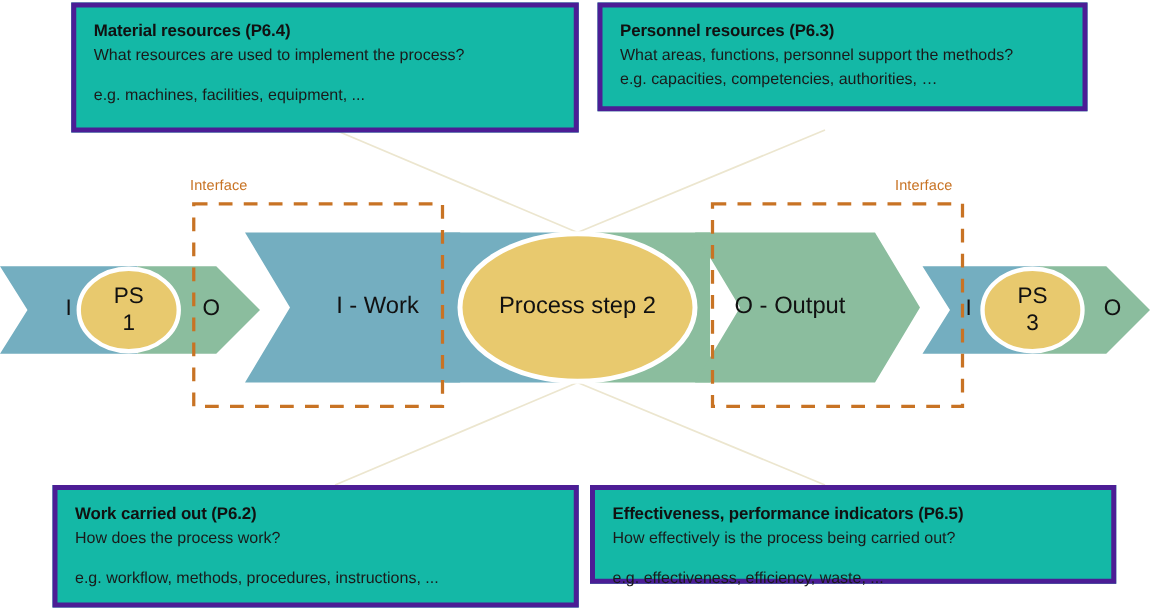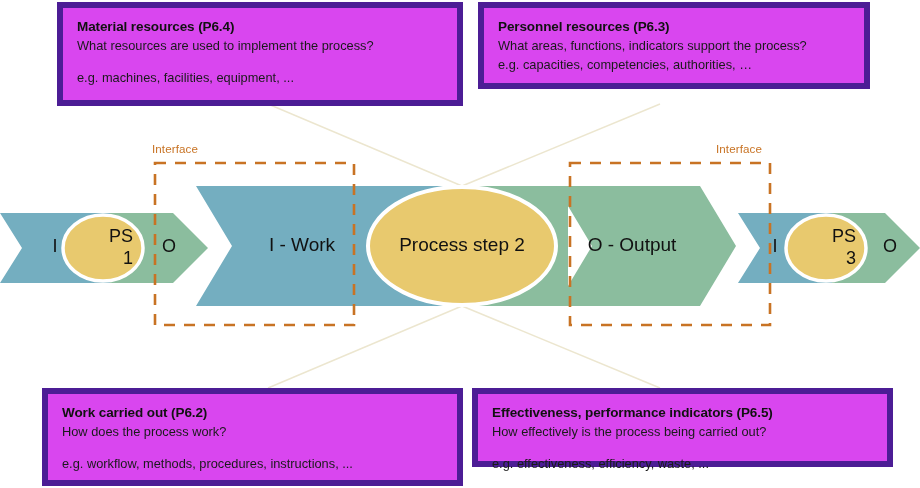--- a/index.html
+++ b/index.html
@@ -21,22 +21,22 @@
     position: absolute;
     left: 0;
     top: 0;
     width: 920px;
     height: 488px;
   }
   
   .info-box {
     position: absolute;
     box-sizing: border-box;
-    background: #d946ef;
-    border: 6px solid #4c1d95;
+    background: #14b8a6;
+    border: 4px solid #4c1d95;
     padding: 9px 14px 10px 14px;
   }
   .box-title {
     font-size: 13.5px;
     font-weight: bold;
     color: #111111;
     line-height: 19px;
     letter-spacing: -0.1px;
   }
   .box-question {
@@ -73,21 +73,21 @@
     position: absolute;
     color: #111111;
     font-size: 18px;
     text-align: center;
     white-space: nowrap;
     pointer-events: none;
   }
   .big-label { font-size: 19px; }
   .ps-label {
     position: absolute;
-    text-align: right;
+    text-align: center;
     color: #111111;
     font-size: 18px;
     line-height: 22px;
     white-space: nowrap;
   }
 </style>
 </head>
 <body>
 
 <div id="canvas">
@@ -164,21 +164,21 @@
 
   <div class="info-box" id="box-material">
     <div class="box-title">Material resources (P6.4)</div>
     <div class="box-question">What resources are used to implement the process?</div>
     <div class="gap"></div>
     <div class="box-example">e.g. machines, facilities, equipment, ...</div>
   </div>
 
   <div class="info-box" id="box-personnel">
     <div class="box-title">Personnel resources (P6.3)</div>
-    <div class="box-question">What areas, functions, indicators support the process?</div>
+    <div class="box-question">What areas, functions, personnel support the methods?</div>
     <div class="box-example">e.g. capacities, competencies, authorities, …</div>
   </div>
 
   <div class="info-box" id="box-work">
     <div class="box-title">Work carried out (P6.2)</div>
     <div class="box-question">How does the process work?</div>
     <div class="gap"></div>
     <div class="box-example">e.g. workflow, methods, procedures, instructions, ...</div>
   </div>
 

